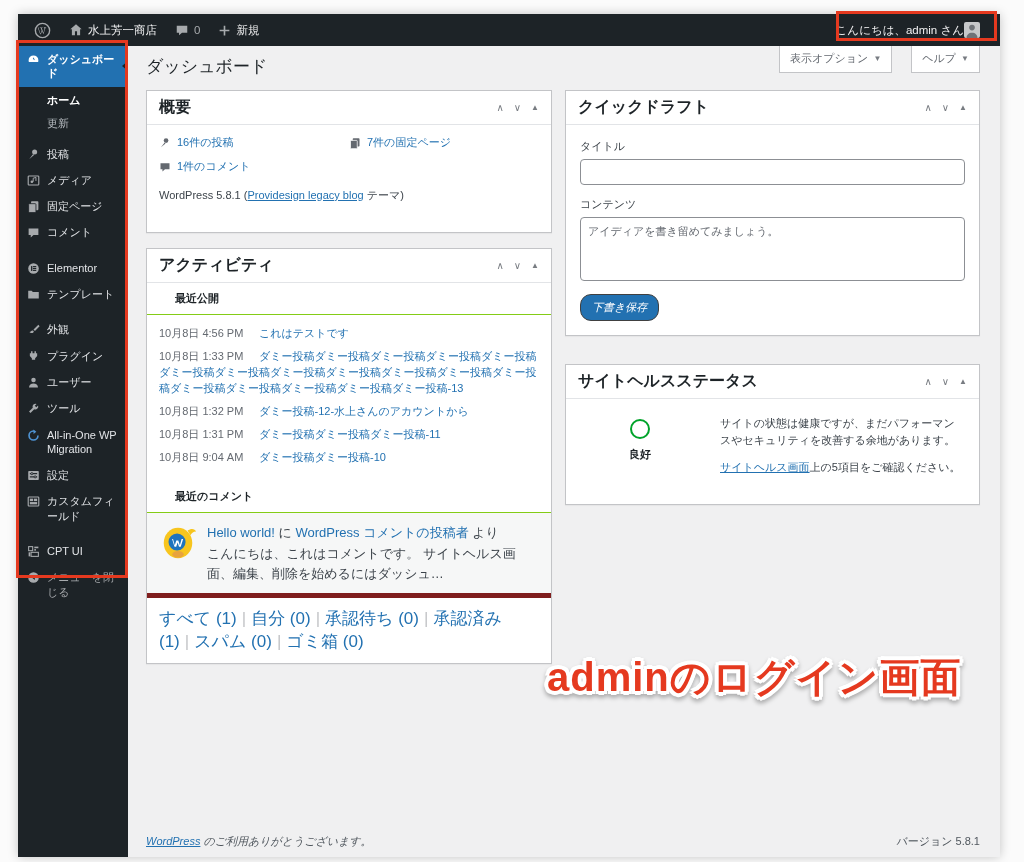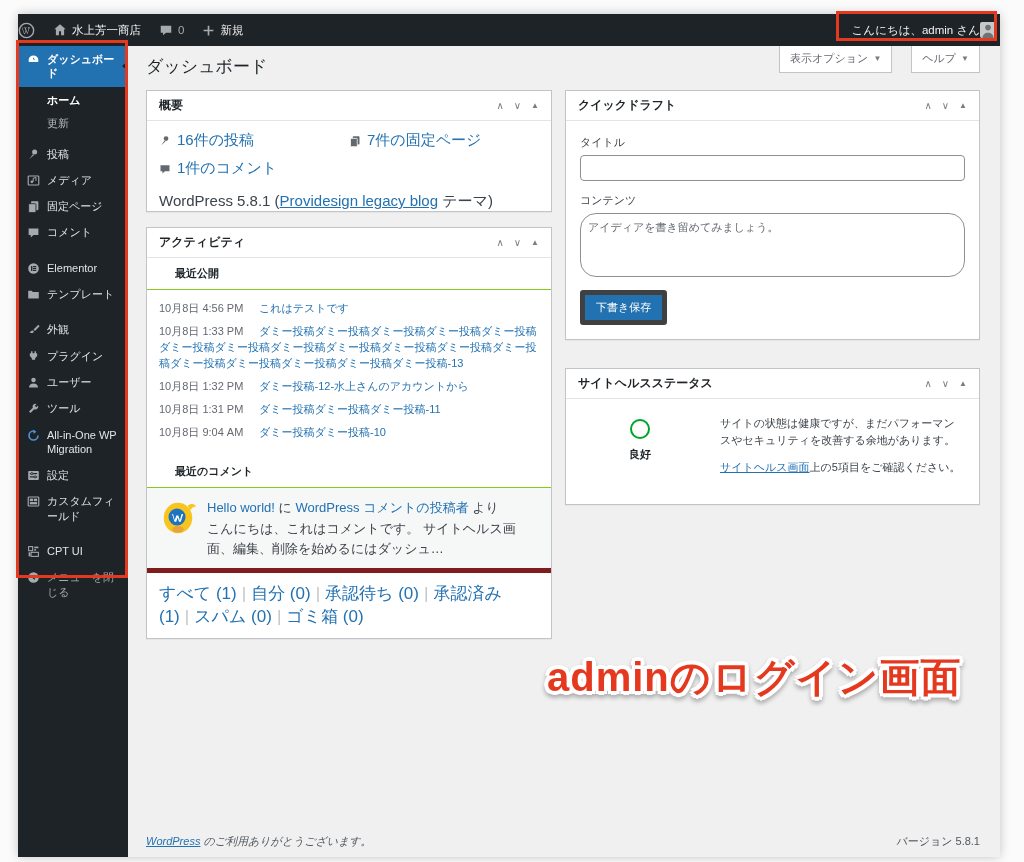--- a/index.html
+++ b/index.html
@@ -7,21 +7,21 @@
   body { font-family:"Liberation Sans","DejaVu Sans",sans-serif; }
   .stage { position:relative; width:1024px; height:862px; background:#fbfbfb; overflow:hidden; }
 
   
   .page { position:absolute; left:18px; top:14px; width:982px; height:843px;
           background:#f0f0f1; box-shadow:0 0 10px rgba(0,0,0,.22);
           display:flex; flex-direction:column; }
 
   
   .adminbar { height:32px; background:#1d2327; color:#f0f0f1; display:flex; align-items:center;
-              padding:0 0; font-size:11.5px; flex:0 0 auto; }
+              padding:0 16px; font-size:11.5px; flex:0 0 auto; }
   .ab-item { display:flex; align-items:center; gap:5px; margin-right:18px; cursor:pointer; }
   .ab-item .ico { display:flex; color:#a7aaad; }
   .ab-spacer { flex:1; }
   .ab-greeting { display:flex; align-items:center; padding:0 4px; }
   .avatar { width:16px; height:16px; background:#c6c8ca; border-radius:2px; display:flex;
             align-items:flex-end; justify-content:center; overflow:hidden; }
   .avatar svg { display:block; }
 
   
   .body-row { flex:1; display:flex; min-height:0; }
@@ -51,27 +51,27 @@
   h1.page-title { font-size:17px; font-weight:500; color:#1d2327; padding:9px 0 12px; }
 
   .columns { display:flex; gap:13px; align-items:flex-start; }
   .col-left { width:406px; flex:0 0 auto; }
   .col-right { flex:1; min-width:0; }
 
   .postbox { background:#fff; border:1px solid #c3c4c7; box-shadow:0 1px 1px rgba(0,0,0,.04); margin-bottom:15px; }
   .postbox.mb-lg { margin-bottom:28px; }
   .postbox-header { display:flex; align-items:center; justify-content:space-between;
                     border-bottom:1px solid #e2e4e7; padding:6px 12px; }
-  .postbox-header .pb-title { font-size:12px; font-weight:bold; color:#1d2327; }
+  .postbox-header .pb-title { font-size:16px; font-weight:bold; color:#1d2327; }
   .pb-handles { display:flex; align-items:center; gap:10px; color:#787c82; }
   .pb-handles span { font-size:10px; cursor:pointer; line-height:1; }
   .pb-handles .toggle { font-size:8px; }
 
   
-  .glance-inside { padding:10px 12px 0; font-size:15px; }
+  .glance-inside { padding:10px 12px 29px; font-size:11px; }
   .glance-row { display:flex; margin-bottom:9px; }
   .glance-cell { width:50%; display:flex; align-items:center; gap:6px; }
   .glance-cell .g-ico { color:#646970; display:flex; }
   a.blue { color:#2271b1; text-decoration:none; cursor:pointer; }
   a.blue.u { text-decoration:underline; }
   .glance-version { margin-top:14px; color:#3c434a; }
 
   
   .act-sub-head { font-size:11px; font-weight:bold; color:#1d2327; padding:8px 28px; border-bottom:1px solid #84cc16; }
   .act-list { padding:4px 12px 8px; font-size:11px; }
@@ -84,25 +84,25 @@
   .comment-excerpt { margin-top:2px; color:#3c434a; }
   .act-filters { padding:9px 12px 10px; font-size:17px; border-top:5px solid #7f1d1d; }
   .act-filters a { color:#2271b1; text-decoration:none; }
   .act-filters .sep { color:#c3c4c7; margin:0 5px; }
 
   
   .qd-inside { padding:10px 14px 14px; font-size:11px; color:#3c434a; }
   .qd-label { display:block; margin:4px 0 5px; }
   .qd-input { width:100%; height:26px; border:1px solid #8c8f94; border-radius:4px; padding:0 7px;
               font-size:11px; font-family:inherit; background:#fff; }
-  .qd-textarea { width:100%; height:64px; border:1px solid #8c8f94; border-radius:16px; padding:6px 7px;
+  .qd-textarea { width:100%; height:64px; border:1px solid #8c8f94; border-radius:4px; padding:6px 7px;
                  font-size:11px; font-family:inherit; resize:none; color:#2c3338; }
   .qd-textarea::placeholder, .qd-input::placeholder { color:#646970; opacity:1; }
-  .qd-save { margin-top:11px; background:#2271b1; border:5px solid #404040; color:#fff; font-size:11px;
-             padding:5px 11px; border-radius:3px; cursor:pointer; font-family:inherit; }
+  .qd-save { margin-top:11px; background:#2271b1; border:1px solid #404040; color:#fff; font-size:11px;
+             padding:5px 11px; border-radius:11px; cursor:pointer; font-family:inherit;font-style:italic; }
 
   
   .sh-inside { display:flex; gap:20px; padding:16px 14px 18px; font-size:11px; }
   .sh-status { flex:0 0 120px; display:flex; flex-direction:column; align-items:center; padding-top:4px; }
   .sh-circle { width:20px; height:20px; border-radius:50%; border:2px solid #00a32a; }
   .sh-label { margin-top:8px; font-weight:bold; color:#1d2327; }
   .sh-text { color:#3c434a; line-height:1.55; }
   .sh-text p { margin-bottom:10px; }
 
   

